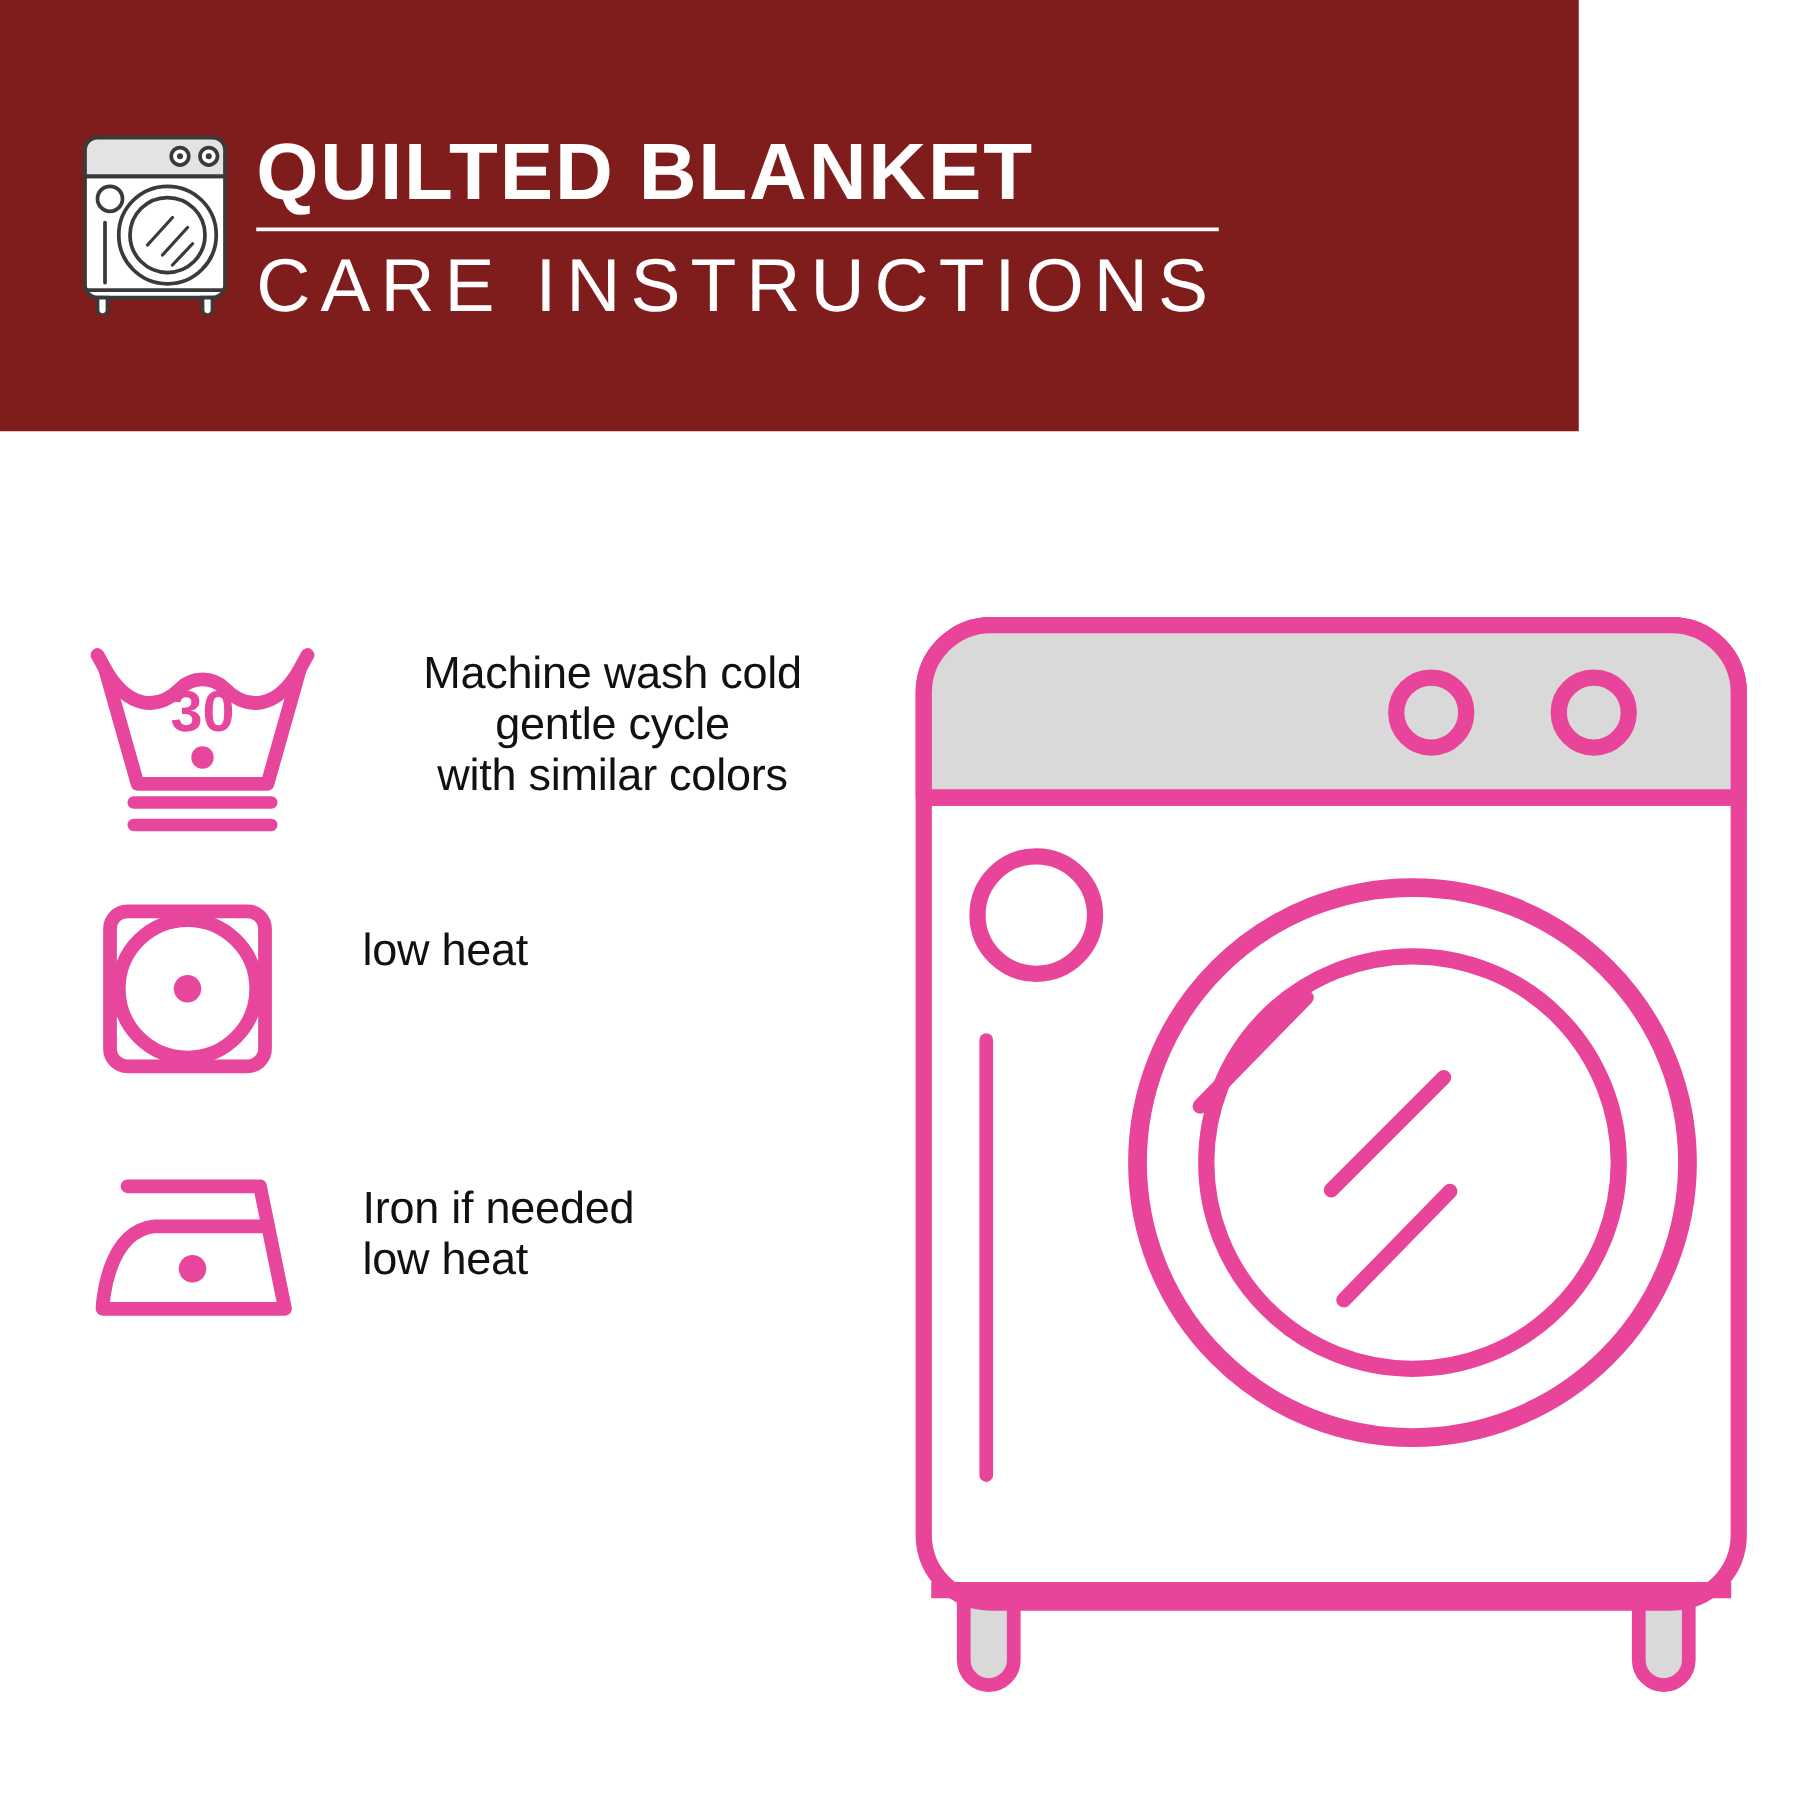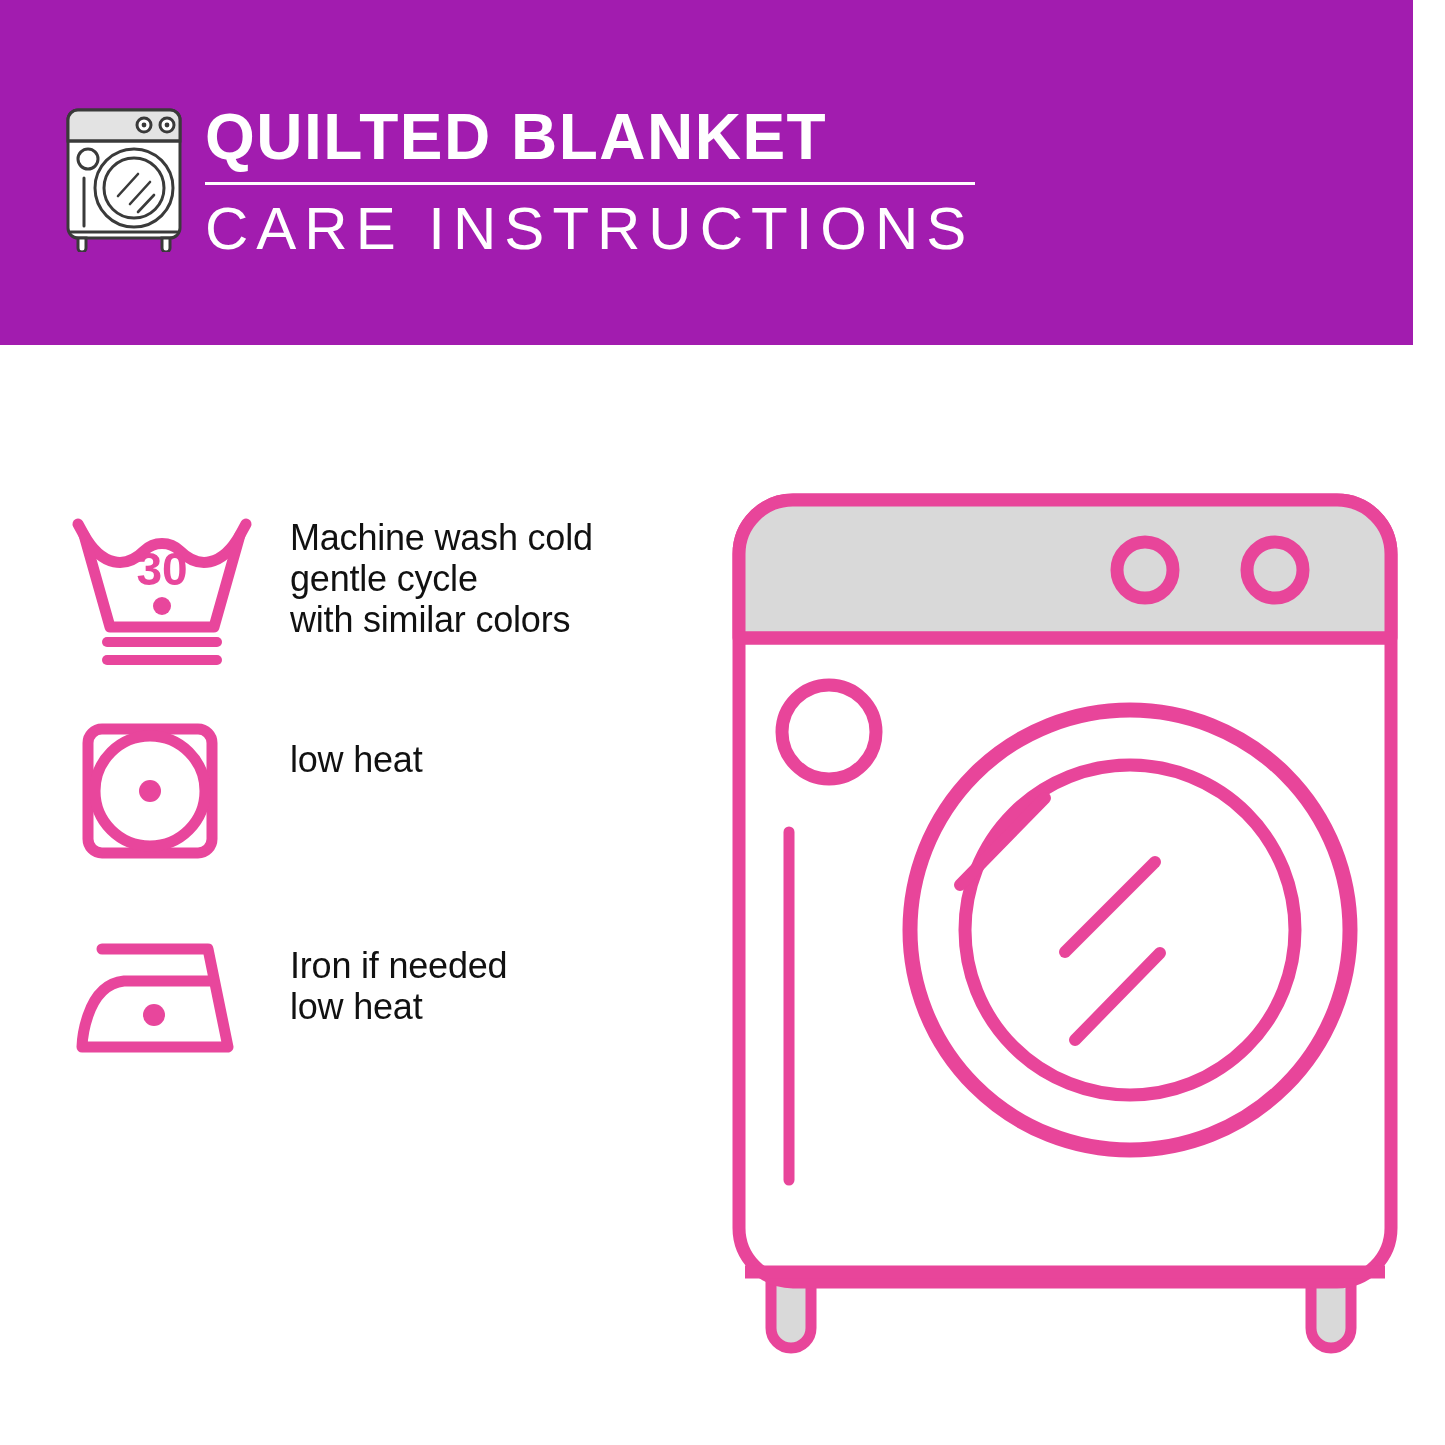--- a/index.html
+++ b/index.html
@@ -19,23 +19,23 @@
     width: 1445px;
     height: 1445px;
     background: #ffffff;
   }
 
   
   #header-band {
     position: absolute;
     left: 0;
     top: 0;
-    width: 1413px;
+    width: 1263px;
     height: 345px;
-    background: #a21caf;
+    background: #7f1d1d;
   }
 
   #header-logo {
     position: absolute;
     left: 62px;
     top: 100px;
     width: 130px;
     height: 152px;
   }
 
@@ -106,21 +106,21 @@
     color: #111111;
     font-family: "Liberation Sans", sans-serif;
     letter-spacing: -0.2px;
   }
 
   .care-text .line {
     display: block;
     white-space: nowrap;
   }
 
-  .row-wash .care-text   { top: 18px; }
+  .row-wash .care-text   { top: 18px; text-align: center; }
   .row-bleach .care-text { top: 30px; }
   .row-dry .care-text    { top: 28px; }
   .row-iron .care-text   { top: 22px; }
 
   
   #machine-illustration {
     position: absolute;
     left: 715px;
     top: 480px;
     width: 700px;

